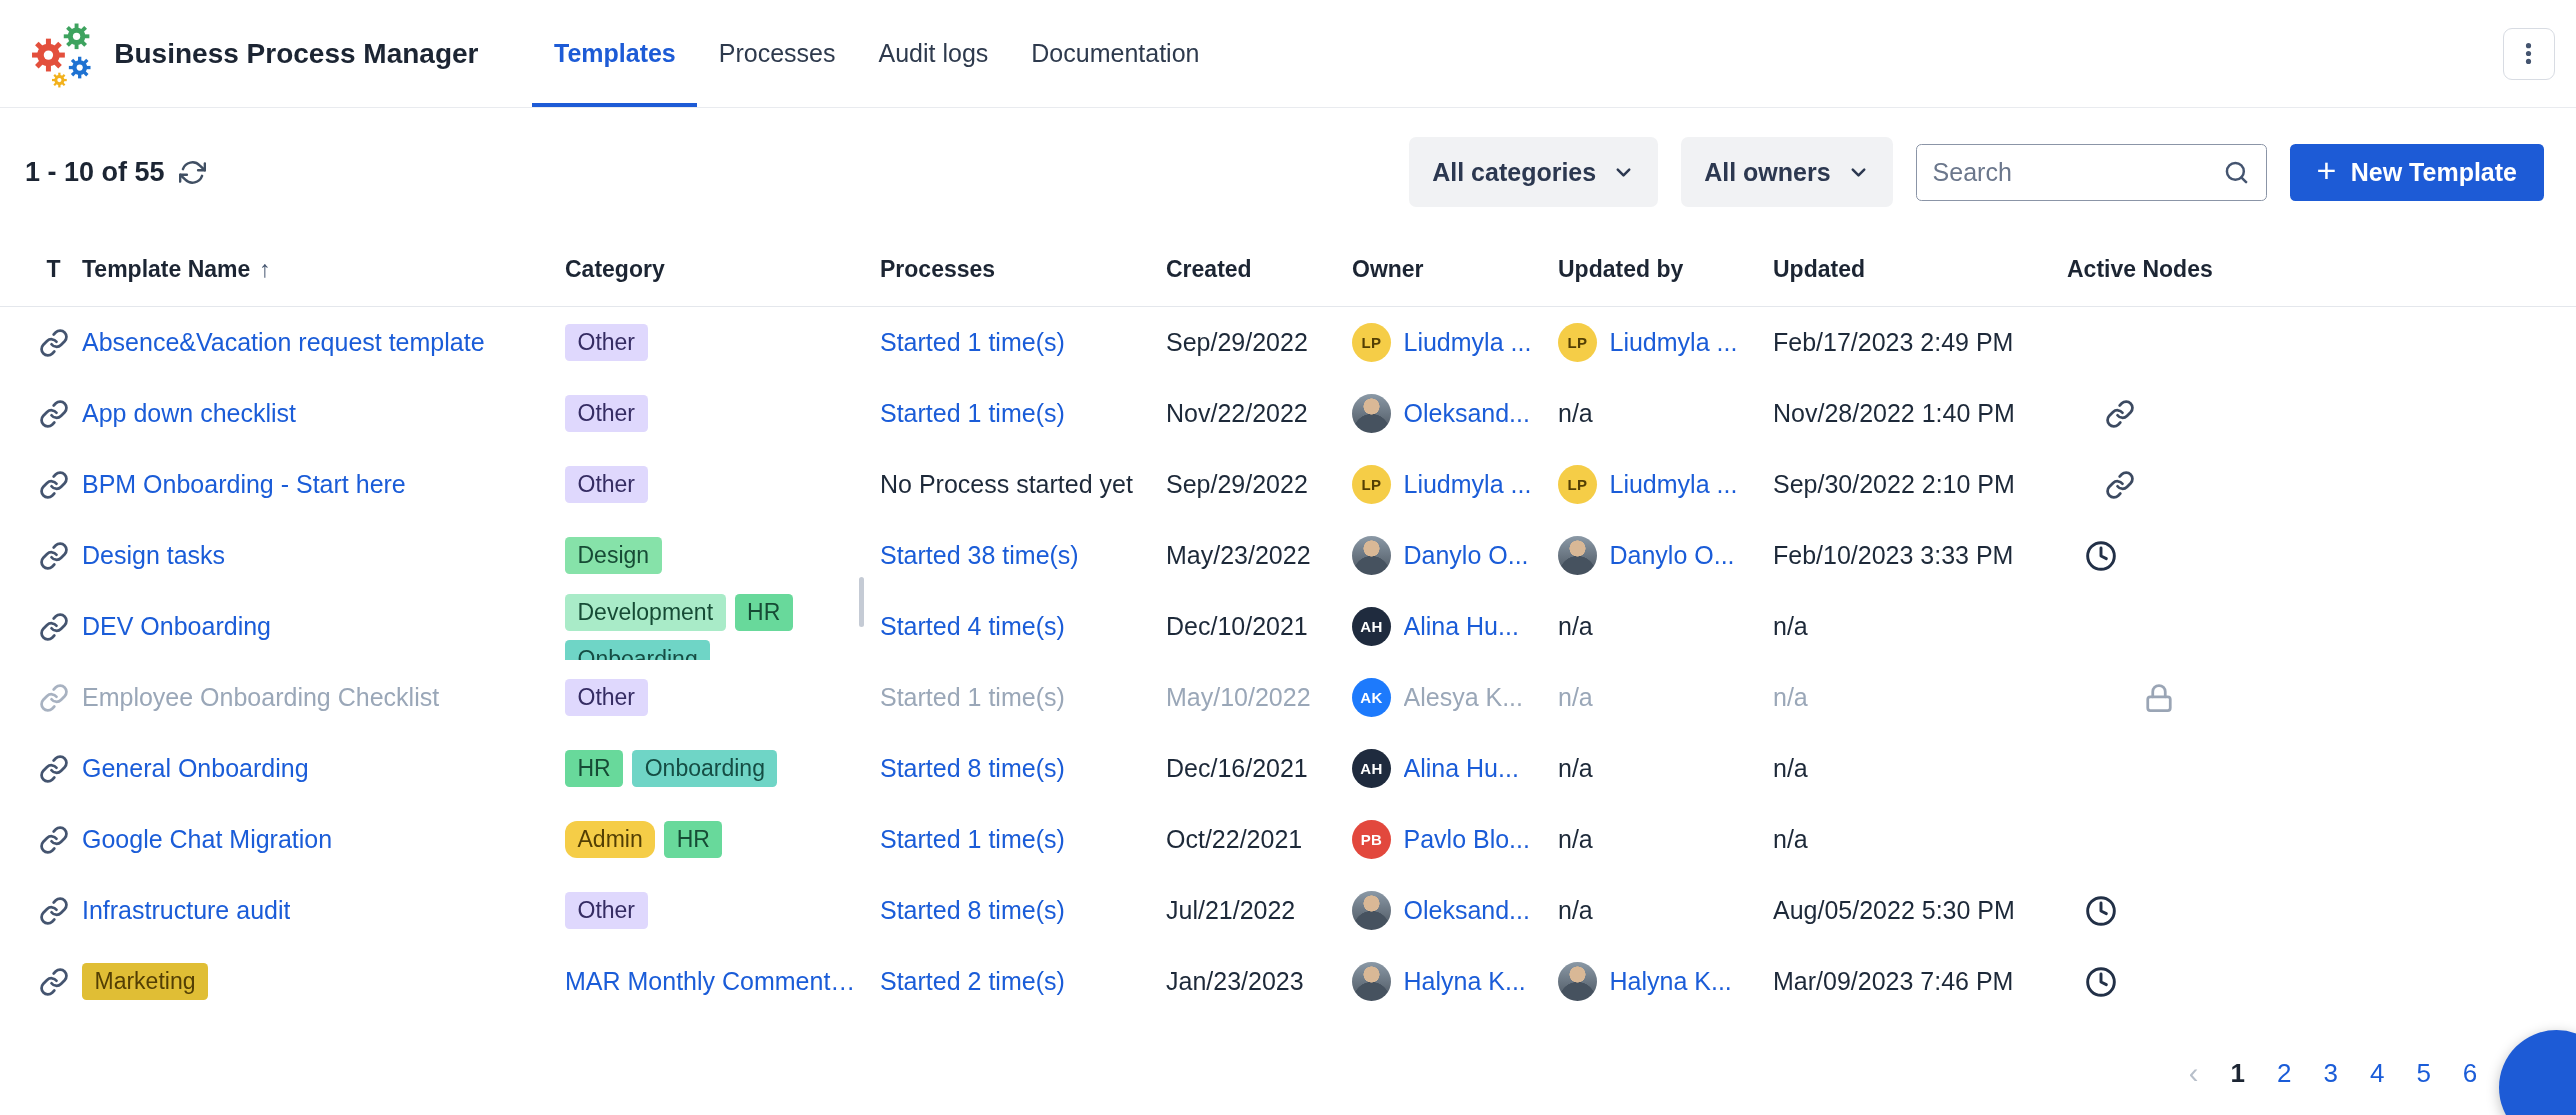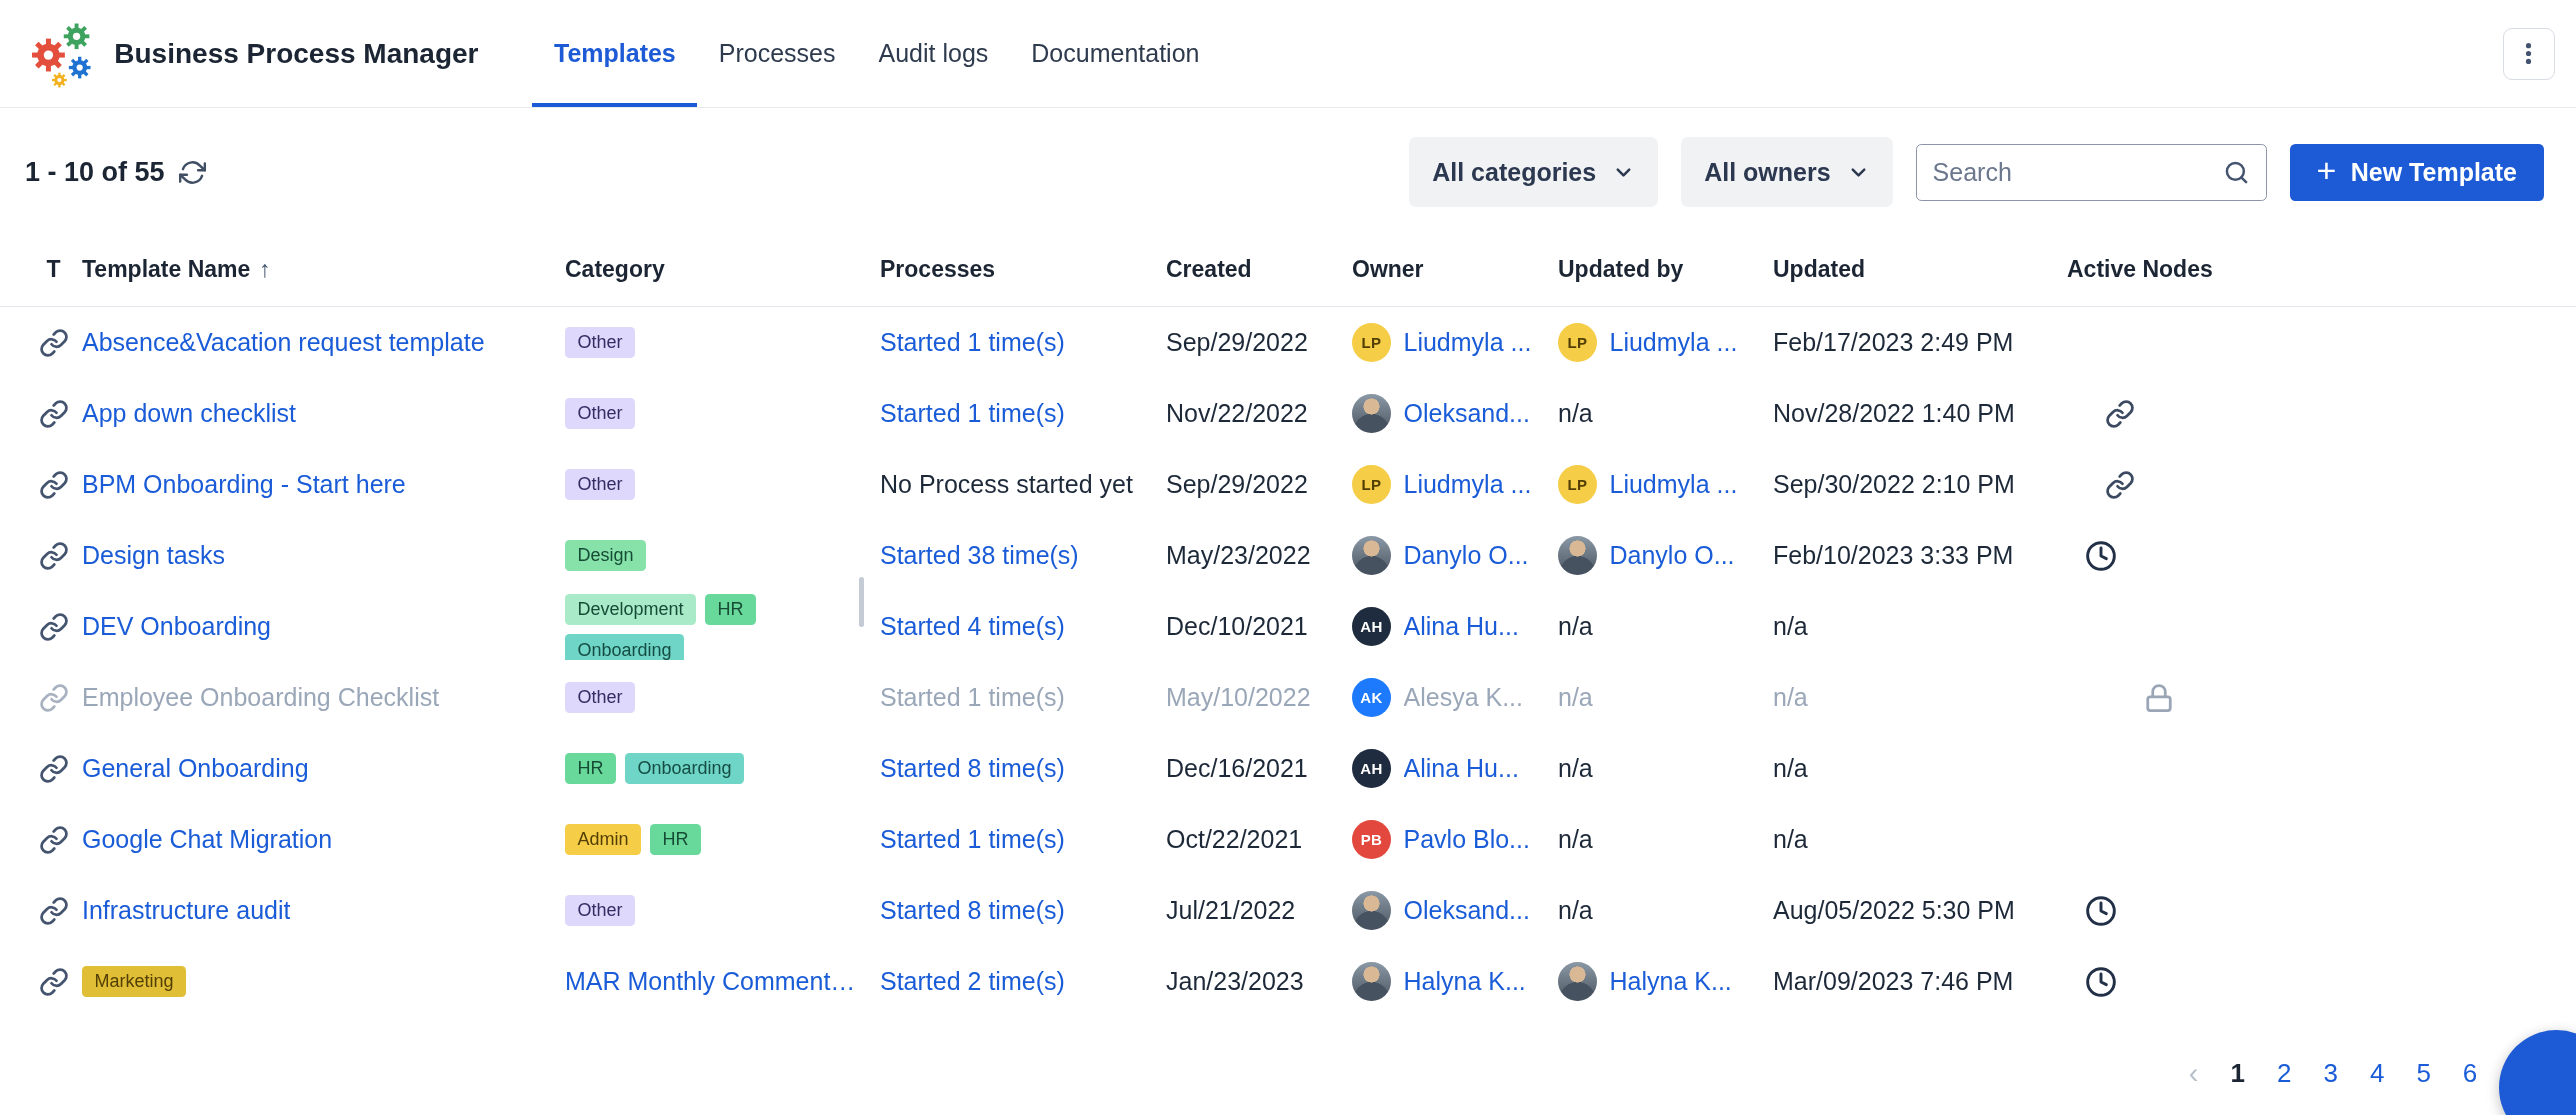--- a/index.html
+++ b/index.html
@@ -75,21 +75,21 @@
   .hcell { display: flex; align-items: center; gap: 9px; padding-right: 14.3px; }
   .hcell.c-icon { justify-content: center; padding-right: 0; }
   .sort { color: #44546f; font-weight: 400; }
   .trow { height: 71px; font-size: 25px; }
   .cell { display: flex; align-items: center; gap: 12.5px; padding-right: 16px; overflow: hidden; }
   .c-icon { justify-content: center; padding-right: 0; }
   .tpl-icon { display: flex; color: #44546f; }
   .tpl-link, .proc-link, .person-link { color: #1a5cd8; cursor: pointer; white-space: nowrap; overflow: hidden; text-overflow: ellipsis; }
   .proc-text { color: #1d2939; white-space: nowrap; }
   .badges { display: flex; flex-wrap: wrap; gap: 9px 9px; max-height: 66px; overflow: hidden; align-content: flex-start; }
-  .badge { font-size: 18px; padding: 4.5px 12.5px; border-radius: 4.5px; white-space: nowrap; line-height: 1.25; }
+  .badge { font-size: 23px; padding: 4.5px 12.5px; border-radius: 4.5px; white-space: nowrap; line-height: 1.25; }
   .avatar {
     width: 39px; height: 39px; border-radius: 50%; flex: none;
     display: flex; align-items: center; justify-content: center;
     font-size: 15px; font-weight: 700; letter-spacing: 0.4px;
   }
   .avatar.photo {
     background:
       radial-gradient(circle at 50% 32%, #d9b896 0 24%, rgba(0,0,0,0) 25%),
       radial-gradient(circle at 50% 98%, #46525f 0 42%, rgba(0,0,0,0) 43%),
       linear-gradient(#8b99a6, #4a545f);
@@ -497,21 +497,21 @@
             <path d="M10 13a5 5 0 0 0 7.54.54l3-3a5 5 0 0 0-7.07-7.07l-1.72 1.71"></path>
             <path d="M14 11a5 5 0 0 0-7.54-.54l-3 3a5 5 0 0 0 7.07 7.07l1.71-1.71"></path>
           </svg>
         </span>
       </div>
       <div class="cell c-name">
         <a class="tpl-link">Google Chat Migration</a>
       </div>
       <div class="cell c-cat">
         <div class="badges">
-          <span class="badge" style="background: rgb(245, 205, 71); color: rgb(83, 63, 4);">Admin</span>
+          <span class="badge" style="background: rgb(245, 205, 71); color: rgb(83, 63, 4); border-radius: 12px;">Admin</span>
           <span class="badge" style="background: rgb(104, 217, 155); color: rgb(22, 75, 53);">HR</span>
         </div>
       </div>
       <div class="cell c-proc">
         <a class="proc-link">Started 1 time(s)</a>
       </div>
       <div class="cell c-created">Oct/22/2021</div>
       <div class="cell c-owner">
         <span class="avatar" style="background: rgb(226, 72, 61); color: rgb(255, 255, 255);">PB</span>
         <a class="person-link">Pavlo Blo...</a>

